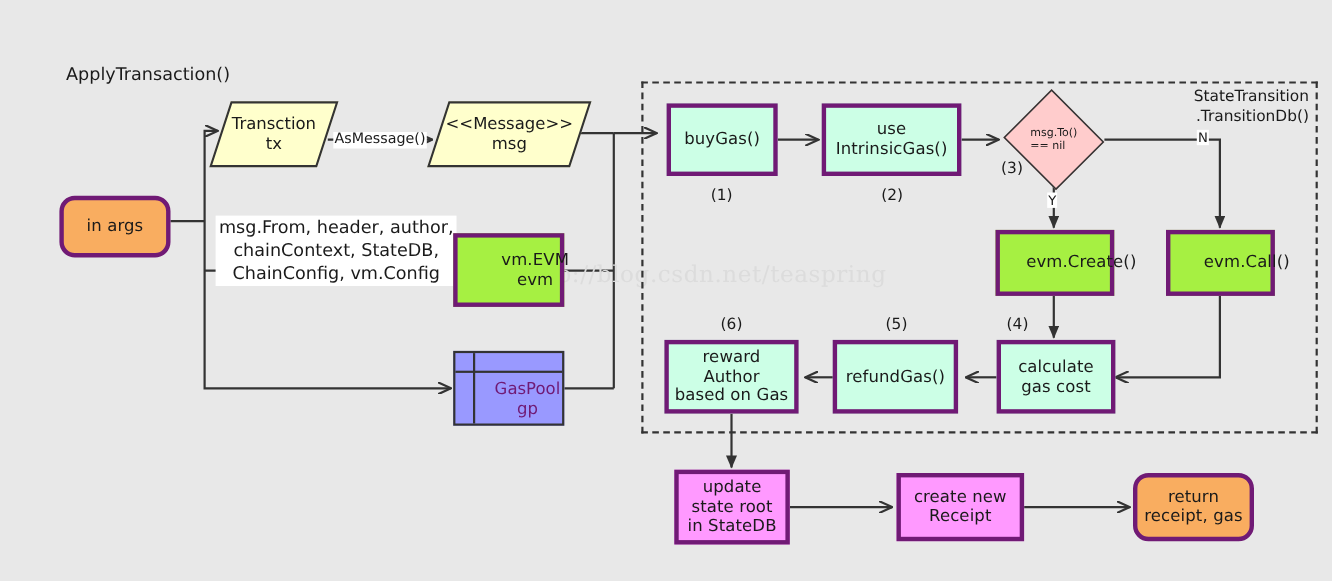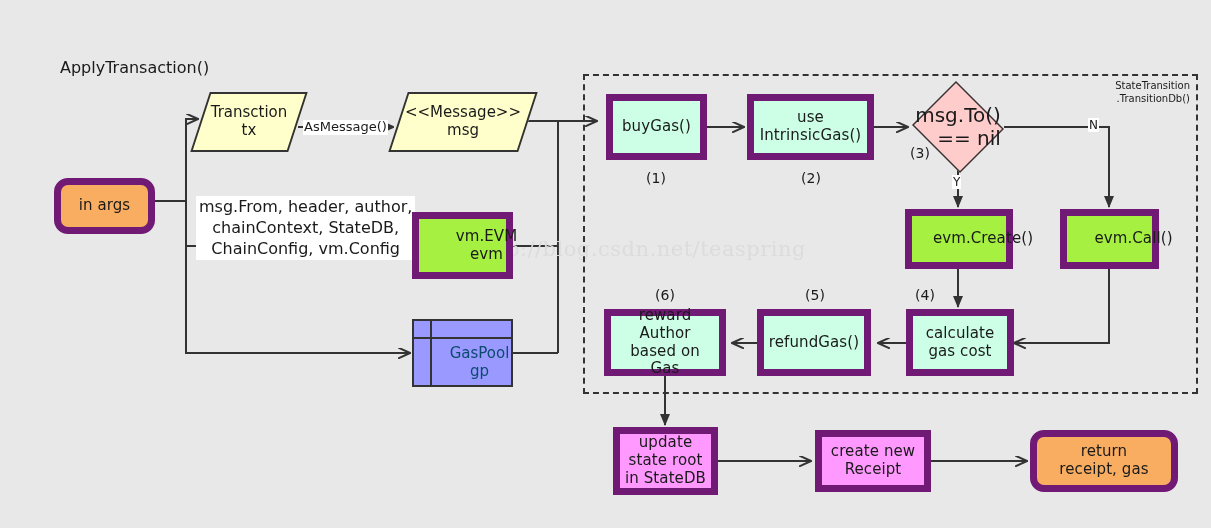--- a/index.html
+++ b/index.html
@@ -26,21 +26,21 @@
     height: 528px;
   }
   #svg-lines { z-index: 1; }
   #nodes { z-index: 3; }
   #watermark-layer { z-index: 2; pointer-events: none; }
 
   
   .node {
     position: absolute;
     box-sizing: border-box;
-    border: 7px solid #701a75;
+    border: 4px solid #701a75;
     display: flex;
     align-items: center;
     justify-content: center;
     text-align: center;
     color: #1a1a1a;
     font-size: 15px;
     line-height: 1.18;
     letter-spacing: 0.1px;
   }
   .node .txt { display: block; padding: 0 4px; }
@@ -95,22 +95,22 @@
     border: 2px solid #333333;
     box-sizing: border-box;
     transform: rotate(45deg) scale(0.707);
   }
   .diamond .dlabel {
     position: absolute;
     inset: 0;
     display: flex;
     align-items: center;
     justify-content: center;
-    text-align: right;
-    font-size: 20px;
+    text-align: left;
+    font-size: 10px;
     line-height: 1.15;
     color: #1a1a1a;
   }
 
   
   .objbox {
     position: absolute;
     box-sizing: border-box;
     border: 2px solid #333333;
     background: #9999ff;
@@ -131,35 +131,35 @@
   }
   .objbox .objlabel {
     position: absolute;
     left: 18px; right: 0; top: 18px; bottom: 0;
     display: flex;
     align-items: center;
     justify-content: center;
     text-align: center;
     font-size: 15px;
     line-height: 1.2;
-    color: #0c4a6e;
+    color: #701a75;
     margin-left: 16px;
   }
 
   
   .region {
     position: absolute;
     box-sizing: border-box;
     border: 2px dashed #333333;
     background: transparent;
   }
   .region-title {
     position: absolute;
     text-align: right;
-    font-size: 10px;
+    font-size: 14px;
     line-height: 1.25;
     color: #1a1a1a;
     white-space: pre-line;
   }
 
   
   .freetext {
     position: absolute;
     color: #1a1a1a;
     white-space: pre-line;
@@ -354,19 +354,19 @@
       <span class="txt" style="white-space: pre-line;">update
 state root
 in StateDB</span>
     </div>
 
     <div class="node c-magenta" style="left:815px; top:430px; width:116px; height:62px;">
       <span class="txt" style="white-space: pre-line;">create new
 Receipt</span>
     </div>
 
-    <div class="node terminal c-orange" style="left:1030px; top:430px; width:148px; height:62px;">
+    <div class="node terminal c-orange" style="left:1030px; top:430px; width:110px; height:62px;">
       <span class="txt" style="white-space: pre-line;">return
 receipt, gas</span>
     </div>
 
   </div>
 </div>
 
 </body></html>

